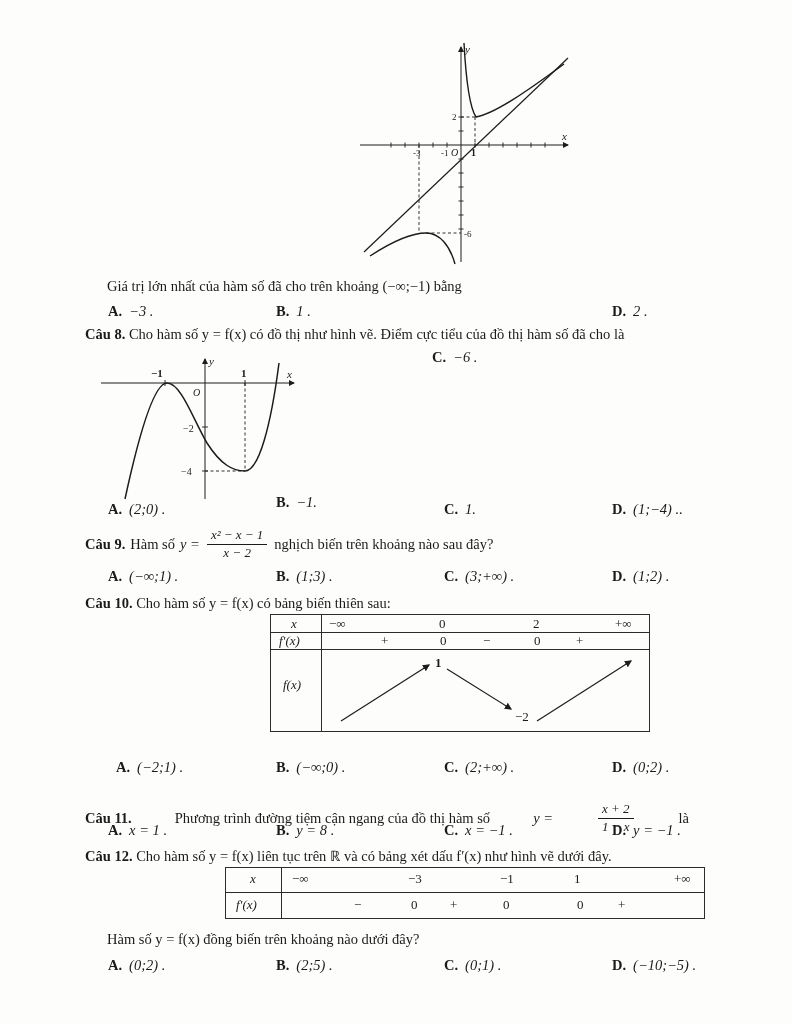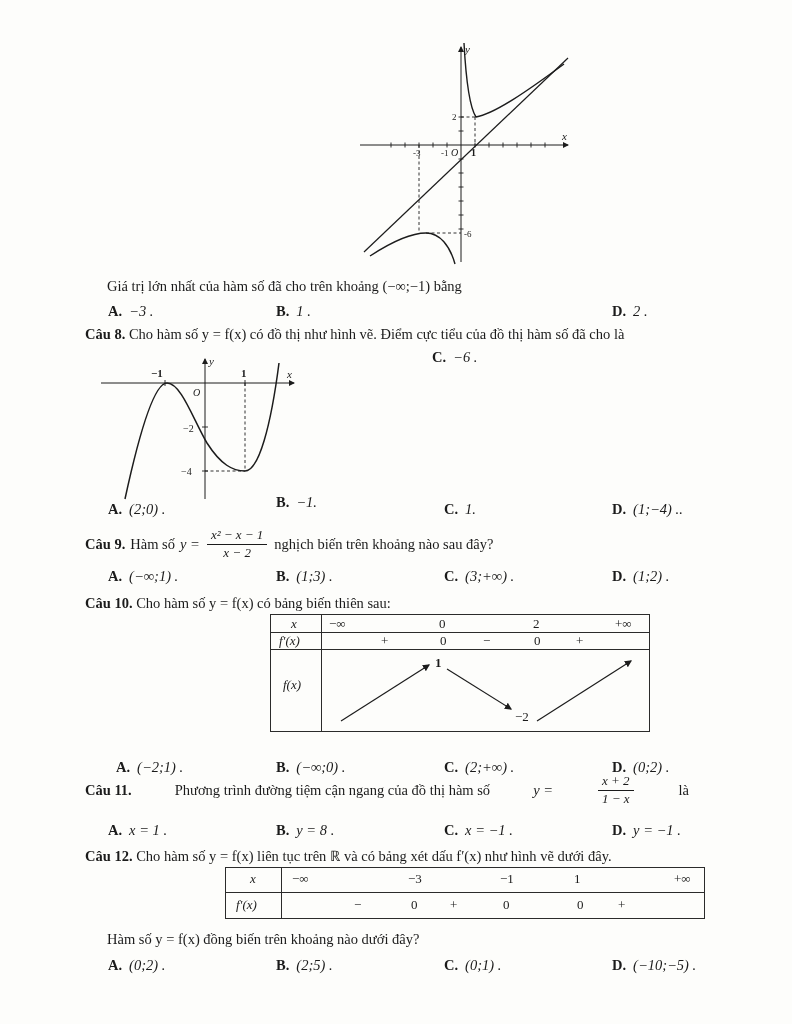--- a/index.html
+++ b/index.html
@@ -193,21 +193,21 @@
       <text x="244" y="72" font-size="13">−2</text>
     </svg>
   </div>
 
 
   <div class="opt" style="left:116px; top:759px;"><b class="ol">A.</b><span class="math">(−2;1) .</span></div>
   <div class="opt" style="left:276px; top:759px;"><b class="ol">B.</b><span class="math">(−∞;0) .</span></div>
   <div class="opt" style="left:444px; top:759px;"><b class="ol">C.</b><span class="math">(2;+∞) .</span></div>
   <div class="opt" style="left:612px; top:759px;"><b class="ol">D.</b><span class="math">(0;2) .</span></div>
 
-  <div class="fline" style="left:85px; top:774px;gap:43px;">
+  <div class="fline" style="left:85px; top:802px;gap:43px;">
     <b class="qnum">Câu 11.</b>
     <span>Phương trình đường tiệm cận ngang của đồ thị hàm số</span>
     <span class="math">y =</span>
     <span class="frac">
       <span class="num">x + 2</span>
       <span class="den">1 − x</span>
     </span>
     <span>là</span>
   </div>
 

